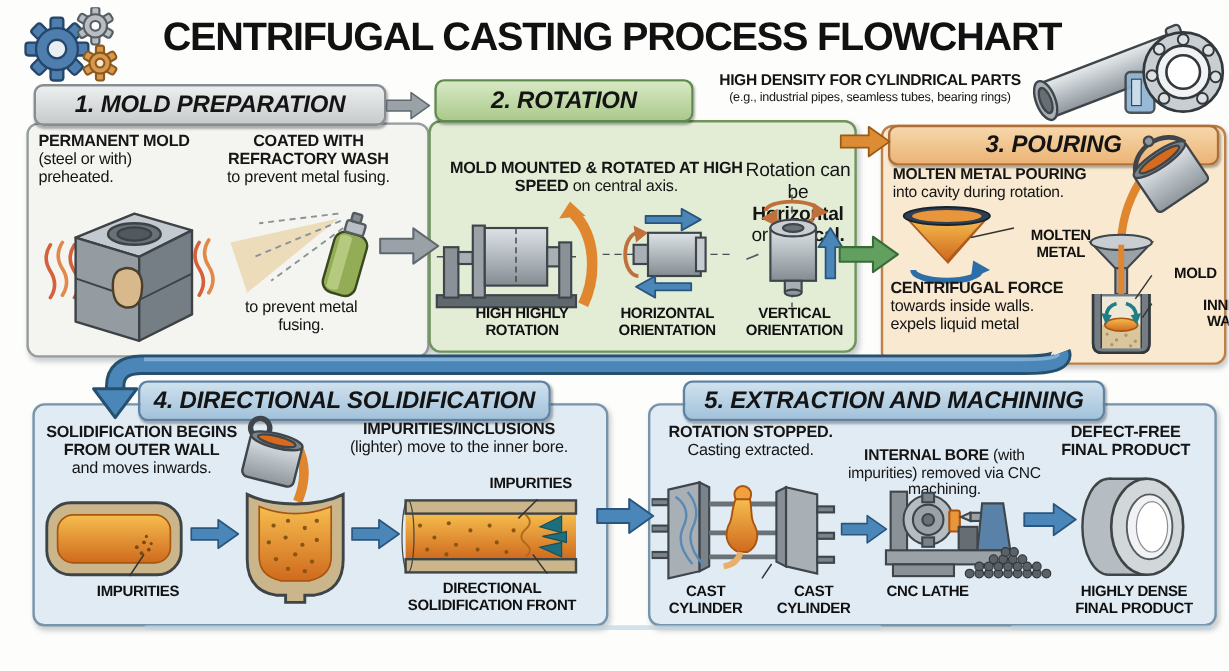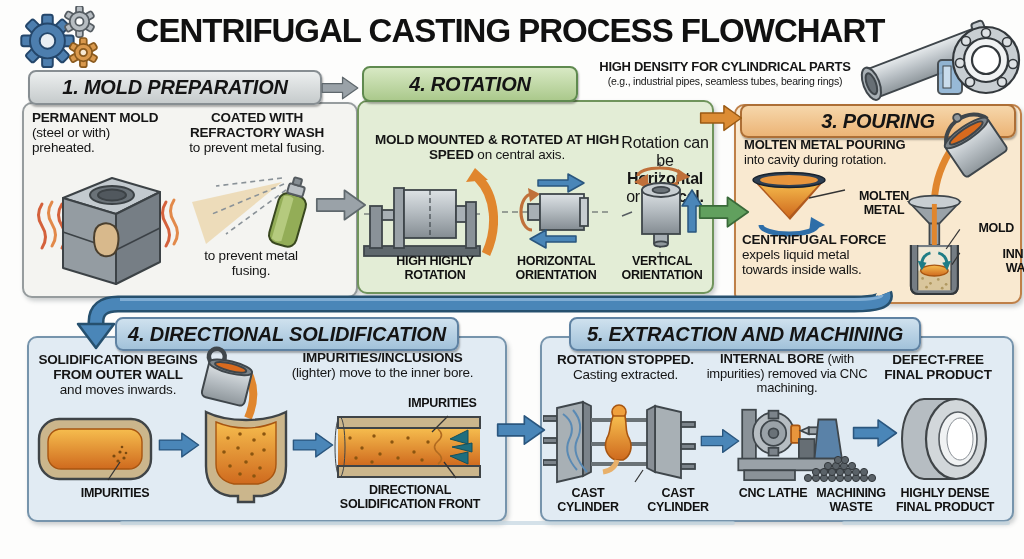--- a/index.html
+++ b/index.html
@@ -118,21 +118,21 @@
     <span>(e.g., industrial pipes, seamless tubes, bearing rings)</span>
   </div>
 
   <div class="panel p-gray" style="left:22px;top:102px;width:332px;height:192px"></div>
   <div class="hdr h-gray" style="left:28px;top:70px;width:290px;height:31px">
       <span>1. MOLD PREPARATION</span>
     </div>
 
   <div class="panel p-green" style="left:357px;top:100px;width:353px;height:190px"></div>
   <div class="hdr h-green" style="left:362px;top:66px;width:212px;height:32px">
-      <span>4. ROTATION</span>
+      <span>2. ROTATION</span>
     </div>
 
   <div class="panel p-orange" style="left:734px;top:104px;width:284px;height:196px"></div>
   <div class="hdr h-orange" style="left:740px;top:104px;width:272px;height:30px">
       <span>3. POURING</span>
     </div>
 
   <div class="panel p-blue" style="left:27px;top:336px;width:476px;height:182px"></div>
   <div class="hdr h-blue" style="left:115px;top:317px;width:340px;height:30px">
       <span>4. DIRECTIONAL SOLIDIFICATION</span>
@@ -324,22 +324,22 @@
       <polygon points="63,158 59,168 54,160" fill="#1f7d86"></polygon>
       <line x1="58" y1="146" x2="72" y2="126" stroke="#333333" stroke-width="1.2"></line>
       <line x1="64" y1="162" x2="72" y2="150" stroke="#333333" stroke-width="1.2"></line>
     </svg>
   </div>
   <div class="lbl" style="left:958px;top:222px;width:56px;text-align:right">MOLD</div>
   <div class="lbl" style="left:984px;top:248px;width:56px;text-align:right">INNER WALL</div>
 
   <div class="tb left" style="left:742px;top:232px;width:168px">
     <b class="blk">CENTRIFUGAL FORCE</b>
+    <span class="blk">towards inside walls.</span>
     <span class="blk">expels liquid metal</span>
-    <span class="blk">towards inside walls.</span>
   </div>
 
   <div class="tb" style="left:33px;top:352px;width:170px">
     <b>SOLIDIFICATION BEGINS FROM OUTER WALL</b>
     <span class="blk">and moves inwards.</span>
   </div>
   <div class="tb" style="left:285px;top:350px;width:195px">
     <b class="blk">IMPURITIES/INCLUSIONS</b>
     <span>(lighter) move to the inner bore.</span>
   </div>
@@ -437,21 +437,21 @@
       <line x1="98" y1="18" x2="114" y2="2" stroke="#333333" stroke-width="1.3"></line>
       <line x1="110" y1="48" x2="122" y2="64" stroke="#333333" stroke-width="1.3"></line>
     </svg>
   </div>
   <div class="lbl" style="left:330px;top:484px;width:160px">DIRECTIONAL SOLIDIFICATION FRONT</div>
 
   <div class="tb" style="left:548px;top:352px;width:155px">
     <b class="blk">ROTATION STOPPED.</b>
     <span class="blk">Casting extracted.</span>
   </div>
-  <div class="tb" style="left:706px;top:352px;width:162px;font-size:13px">
+  <div class="tb" style="left:706px;top:372px;width:162px;font-size:13px">
     <b>INTERNAL BORE</b>
     <span>(with impurities) removed via CNC machining.</span>
   </div>
   <div class="tb" style="left:872px;top:352px;width:132px">
     <b>DEFECT-FREE FINAL PRODUCT</b>
   </div>
 
   <div class="abs" style="left:543px;top:398px;width:162px;height:86px">
     <svg viewBox="0 0 162 86" width="162" height="86">
       <g stroke="#3f464b" stroke-width="1.8">
@@ -530,21 +530,20 @@
           <circle cx="62" cy="24" r="3.6"></circle>
         <circle cx="26" cy="18" r="3.6"></circle>
           <circle cx="34" cy="18" r="3.6"></circle>
           <circle cx="42" cy="18" r="3.6"></circle>
           <circle cx="50" cy="18" r="3.6"></circle>
         <circle cx="36" cy="12" r="3.6"></circle>
           <circle cx="43" cy="12" r="3.6"></circle>
       </g>
     </svg>
   </div>
-  <div class="lbl" style="left:806px;top:487px;width:90px">MACHINING WASTE</div>
 
   <div class="abs" style="left:852px;top:414px;width:46px;height:38px">
     <svg viewBox="0 0 60 44" width="46" height="38">
         <polygon points="2,15 34,15 34,5 58,22 34,39 34,29 2,29" fill="#4a86b8" stroke="#2a567e" stroke-width="2" stroke-linejoin="round"></polygon>
       </svg>
   </div>
 
   <div class="abs" style="left:894px;top:396px;width:100px;height:86px">
     <svg viewBox="0 0 100 86" width="100" height="86">
       <ellipse cx="30" cy="43" rx="22" ry="40" fill="#b6bdc2" stroke="#3f4447" stroke-width="2"></ellipse>

